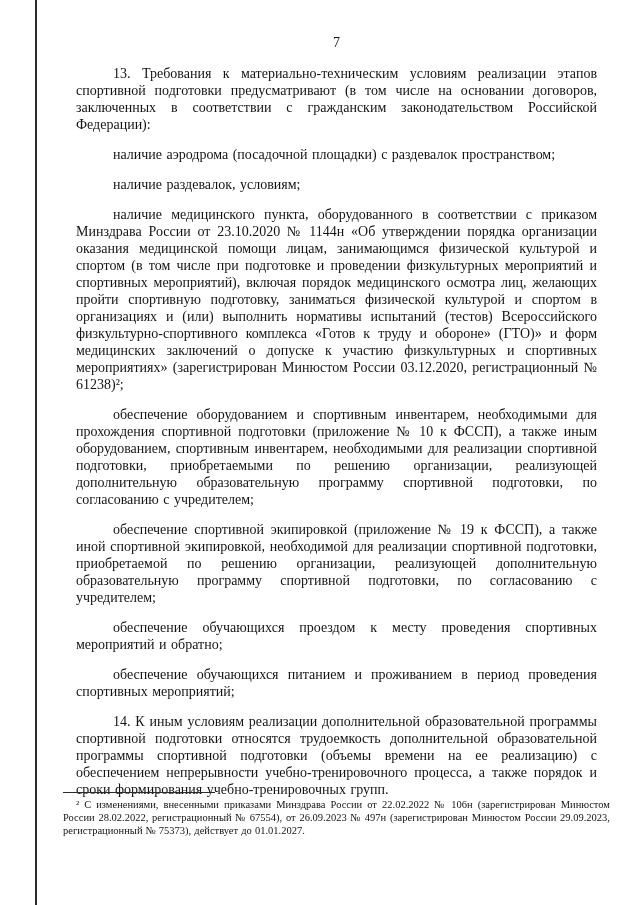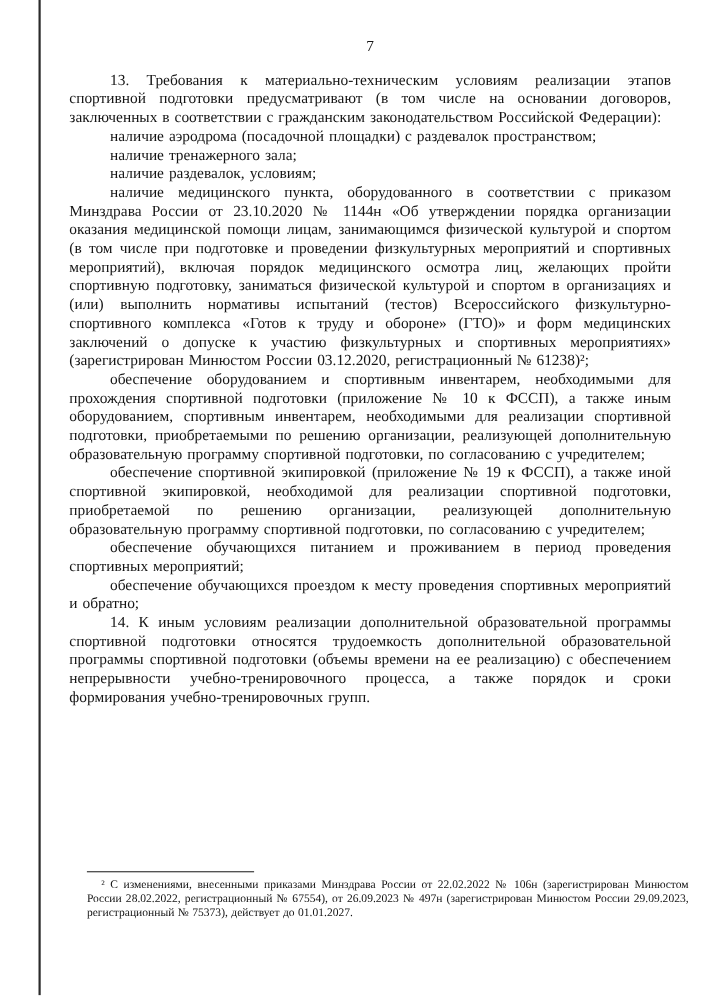--- a/index.html
+++ b/index.html
@@ -30,30 +30,30 @@
     top: 34px;
     width: 547px;
   }
   .page-number {
     text-align: center;
     font-size: 14px;
     line-height: 17px;
     margin: 0 0 14px 0;
   }
   .body-text p {
-    margin: 0;
+    margin: 13px;
     font-size: 14px;
     line-height: 17px;
     text-align: justify;
     text-indent: 37px;
     word-spacing: 1px;
   }
   .footnote-area {
     position: absolute;
-    left: 79px;
+    left: 63px;
     top: 792px;
     width: 547px;
   }
   .footnote-rule {
     width: 152px;
     height: 0;
     border-top: 1px solid #2b2b2b;
     margin: 0 0 5px 0;
   }
   .footnote-text {
@@ -71,27 +71,26 @@
 <div class="page">
 
   <div class="left-rule"></div>
 
   <div class="content">
     <p class="page-number">7</p>
 
     <div class="body-text">
       <p>13. Требования к материально-техническим условиям реализации этапов спортивной подготовки предусматривают (в том числе на основании договоров, заключенных в соответствии с гражданским законодательством Российской Федерации):</p>
       <p>наличие аэродрома (посадочной площадки) с раздевалок пространством;</p>
-      <p>наличие тренажерного зала;</p>
       <p>наличие раздевалок, условиям;</p>
       <p>наличие медицинского пункта, оборудованного в соответствии с приказом Минздрава России от 23.10.2020 № 1144н «Об утверждении порядка организации оказания медицинской помощи лицам, занимающимся физической культурой и спортом (в том числе при подготовке и проведении физкультурных мероприятий и спортивных мероприятий), включая порядок медицинского осмотра лиц, желающих пройти спортивную подготовку, заниматься физической культурой и спортом в организациях и (или) выполнить нормативы испытаний (тестов) Всероссийского физкультурно-спортивного комплекса «Готов к труду и обороне» (ГТО)» и форм медицинских заключений о допуске к участию физкультурных и спортивных мероприятиях» (зарегистрирован Минюстом России 03.12.2020, регистрационный № 61238)²;</p>
       <p>обеспечение оборудованием и спортивным инвентарем, необходимыми для прохождения спортивной подготовки (приложение № 10 к ФССП), а также иным оборудованием, спортивным инвентарем, необходимыми для реализации спортивной подготовки, приобретаемыми по решению организации, реализующей дополнительную образовательную программу спортивной подготовки, по согласованию с учредителем;</p>
       <p>обеспечение спортивной экипировкой (приложение № 19 к ФССП), а также иной спортивной экипировкой, необходимой для реализации спортивной подготовки, приобретаемой по решению организации, реализующей дополнительную образовательную программу спортивной подготовки, по согласованию с учредителем;</p>
+      <p>обеспечение обучающихся проездом к месту проведения спортивных мероприятий и обратно;</p>
       <p>обеспечение обучающихся питанием и проживанием в период проведения спортивных мероприятий;</p>
-      <p>обеспечение обучающихся проездом к месту проведения спортивных мероприятий и обратно;</p>
       <p>14. К иным условиям реализации дополнительной образовательной программы спортивной подготовки относятся трудоемкость дополнительной образовательной программы спортивной подготовки (объемы времени на ее реализацию) с обеспечением непрерывности учебно-тренировочного процесса, а также порядок и сроки формирования учебно-тренировочных групп.</p>
     </div>
   </div>
 
   <div class="footnote-area">
     <div class="footnote-rule"></div>
     <p class="footnote-text">² С изменениями, внесенными приказами Минздрава России от 22.02.2022 № 106н (зарегистрирован Минюстом России 28.02.2022, регистрационный № 67554), от 26.09.2023 № 497н (зарегистрирован Минюстом России 29.09.2023, регистрационный № 75373), действует до 01.01.2027.</p>
   </div>
 
 </div>

